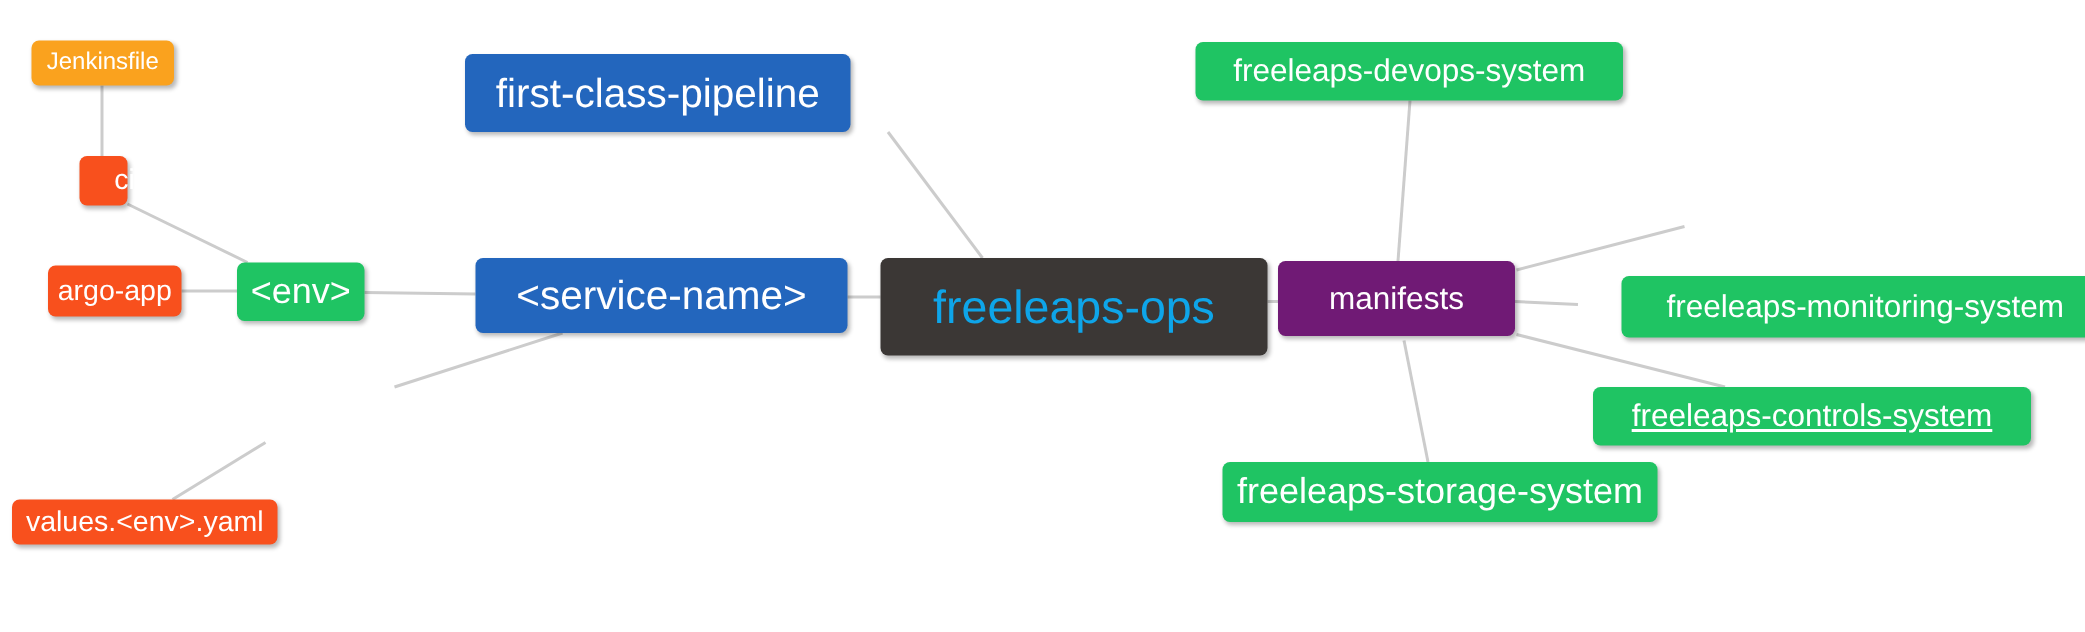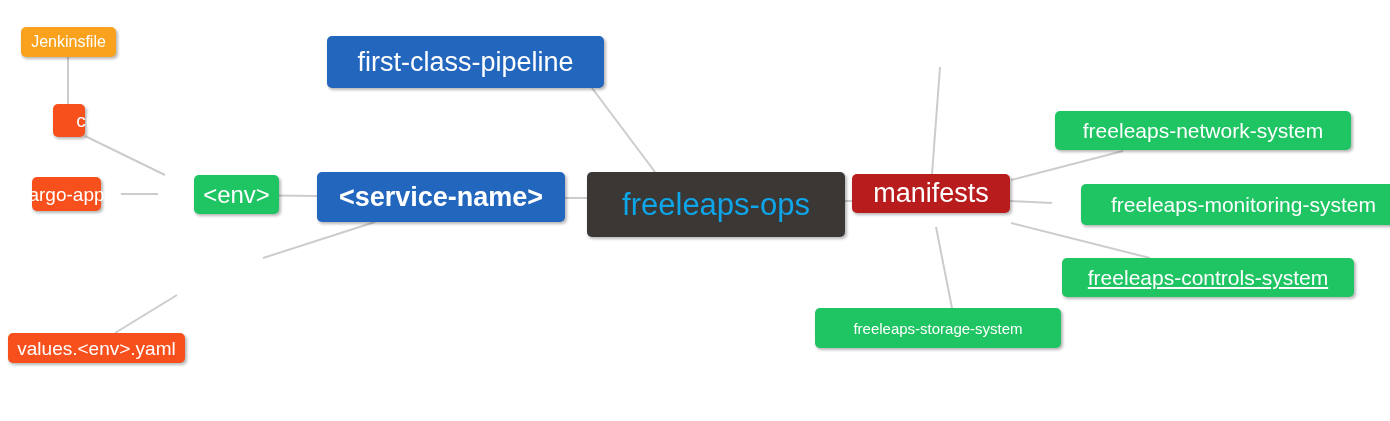--- a/index.html
+++ b/index.html
@@ -55,24 +55,24 @@
       <line x1="845" y1="201" x2="852" y2="201" stroke="#cccccc" stroke-width="2"></line>
       <line x1="940" y1="67" x2="932" y2="174" stroke="#cccccc" stroke-width="2"></line>
       <line x1="1011" y1="180" x2="1123" y2="151" stroke="#cccccc" stroke-width="2"></line>
       <line x1="1010" y1="201" x2="1052" y2="203" stroke="#cccccc" stroke-width="2"></line>
       <line x1="1011" y1="223" x2="1150" y2="258" stroke="#cccccc" stroke-width="2"></line>
       <line x1="936" y1="227" x2="952" y2="308" stroke="#cccccc" stroke-width="2"></line>
     </svg>
 
 <div class="mm-node" style="left: 21px; top: 27px; width: 95px; height: 30px; background: rgb(250, 162, 30); color: rgb(255, 255, 255); font-size: 16px;">Jenkinsfile</div>
     <div class="mm-node" style="left: 53px; top: 104px; width: 32px; height: 33px; background: rgb(248, 80, 29); color: rgb(255, 255, 255); font-size: 19px; padding-left: 28px;">ci</div>
-    <div class="mm-node" style="left: 32px; top: 177px; width: 69px; height: 34px; background: rgb(248, 80, 29); color: rgb(255, 255, 255); font-size: 19px;">argo-app</div>
-    <div class="mm-node" style="left: 158px; top: 175px; width: 85px; height: 39px; background: rgb(31, 196, 99); color: rgb(255, 255, 255); font-size: 24px; margin-left: 36px;">&lt;env&gt;</div>
+    <div class="mm-node" style="left: 32px; top: 177px; width: 89px; height: 34px; background: rgb(248, 80, 29); color: rgb(255, 255, 255); font-size: 19px;">argo-app</div>
+    <div class="mm-node" style="left: 158px; top: 175px; width: 85px; height: 39px; background: rgb(31, 196, 99); color: rgb(255, 255, 255); font-size: 24px;">&lt;env&gt;</div>
     <div class="mm-node" style="left: 8px; top: 333px; width: 177px; height: 30px; background: rgb(248, 80, 29); color: rgb(255, 255, 255); font-size: 19px;">values.&lt;env&gt;.yaml</div>
-    <div class="mm-node" style="left: 327px; top: 36px; width: 277px; height: 52px; background: rgb(35, 102, 189); color: rgb(255, 255, 255); font-size: 27px;">first-class-pipeline</div>
-    <div class="mm-node" style="left: 317px; top: 172px; width: 248px; height: 50px; background: rgb(35, 102, 189); color: rgb(255, 255, 255); font-size: 27px; font-weight: bold;">&lt;service-name&gt;</div>
+    <div class="mm-node" style="left: 310px; top: 36px; width: 257px; height: 52px; background: rgb(35, 102, 189); color: rgb(255, 255, 255); font-size: 27px;">first-class-pipeline</div>
+    <div class="mm-node" style="left: 317px; top: 172px; width: 248px; height: 50px; background: rgb(35, 102, 189); color: rgb(255, 255, 255); font-size: 27px;">&lt;service-name&gt;</div>
     <div class="mm-node" style="left: 587px; top: 172px; width: 258px; height: 65px; background: rgb(59, 55, 53); color: #0ea5e9; font-size: 31px;">freeleaps-ops</div>
-    <div class="mm-node" style="left: 852px; top: 174px; width: 158px; height: 39px; background: #b91c1c; color: rgb(255, 255, 255); font-size: 27px;">manifests</div>
-    <div class="mm-node" style="left: 1055px; top: 111px; width: 296px; height: 39px; background: rgb(31, 196, 99); color: rgb(255, 255, 255); font-size: 21px;">freeleaps-network-system</div>
+    <div class="mm-node" style="left: 852px; top: 174px; width: 158px; height: 50px; background: #701a75; color: rgb(255, 255, 255); font-size: 21px;">manifests</div>
+    <div class="mm-node" style="left: 797px; top: 28px; width: 285px; height: 39px; background: rgb(31, 196, 99); color: rgb(255, 255, 255); font-size: 21px;">freeleaps-devops-system</div>
     <div class="mm-node" style="left: 1052px; top: 184px; width: 325px; height: 41px; background: rgb(31, 196, 99); color: rgb(255, 255, 255); font-size: 21px; margin-left: 29px;">freeleaps-monitoring-system</div>
     <div class="mm-node" style="left: 1062px; top: 258px; width: 292px; height: 39px; background: rgb(31, 196, 99); color: rgb(255, 255, 255); font-size: 21px; text-decoration: underline;">freeleaps-controls-system</div>
-    <div class="mm-node" style="left: 815px; top: 308px; width: 246px; height: 40px; background: rgb(31, 196, 99); color: rgb(255, 255, 255); font-size: 15px; text-align: center;">freeleaps-storage-system</div>
+    <div class="mm-node" style="left: 815px; top: 308px; width: 290px; height: 40px; background: rgb(31, 196, 99); color: rgb(255, 255, 255); font-size: 24px; text-align: center;">freeleaps-storage-system</div>
   </div>
 
 </body></html>

